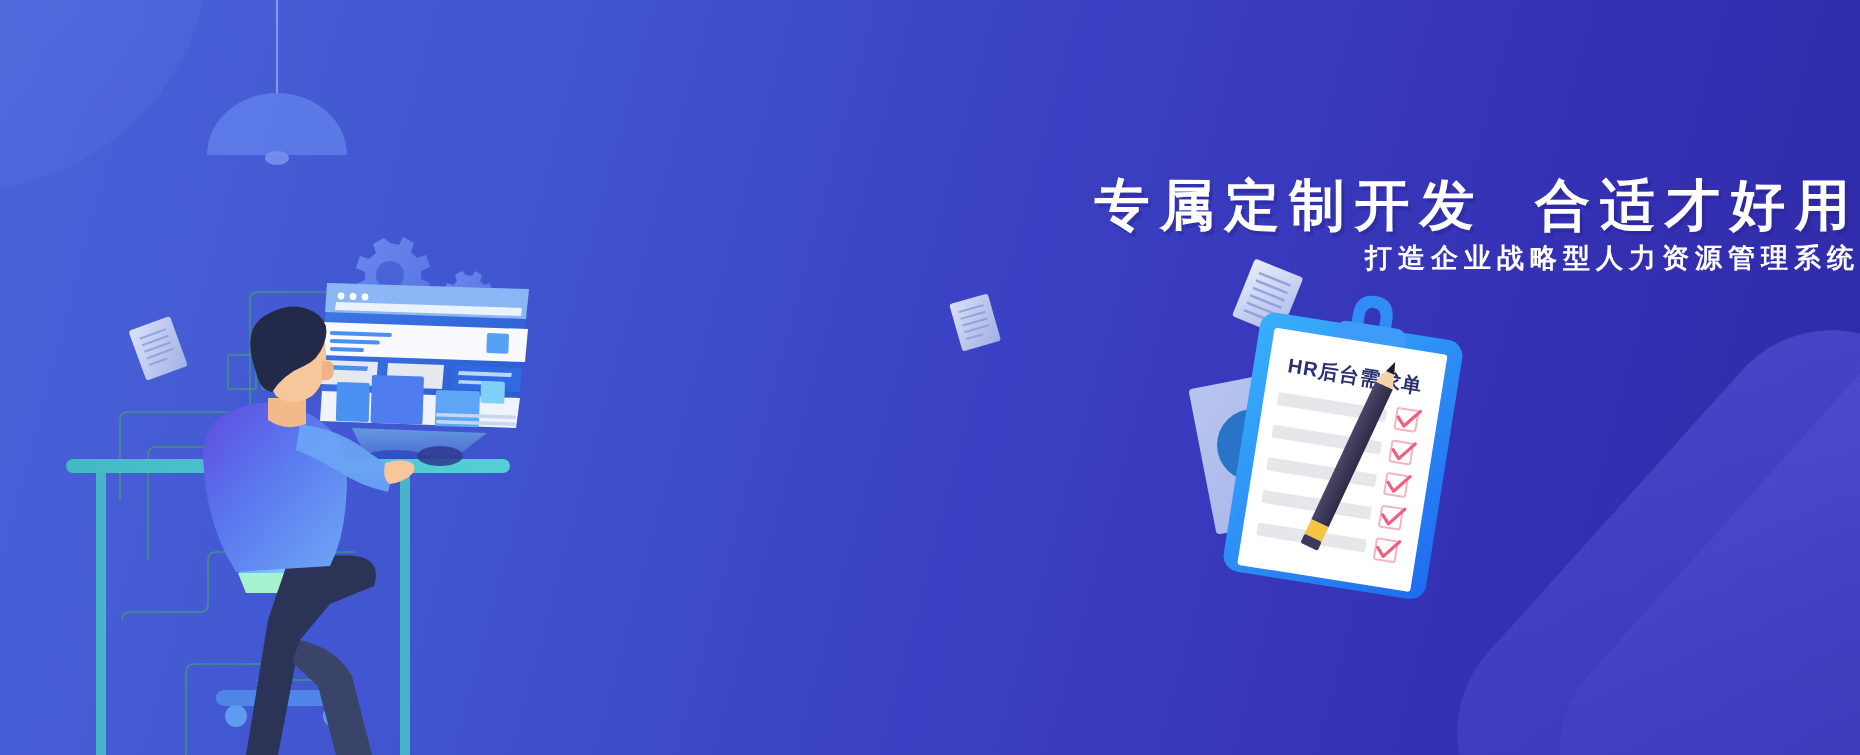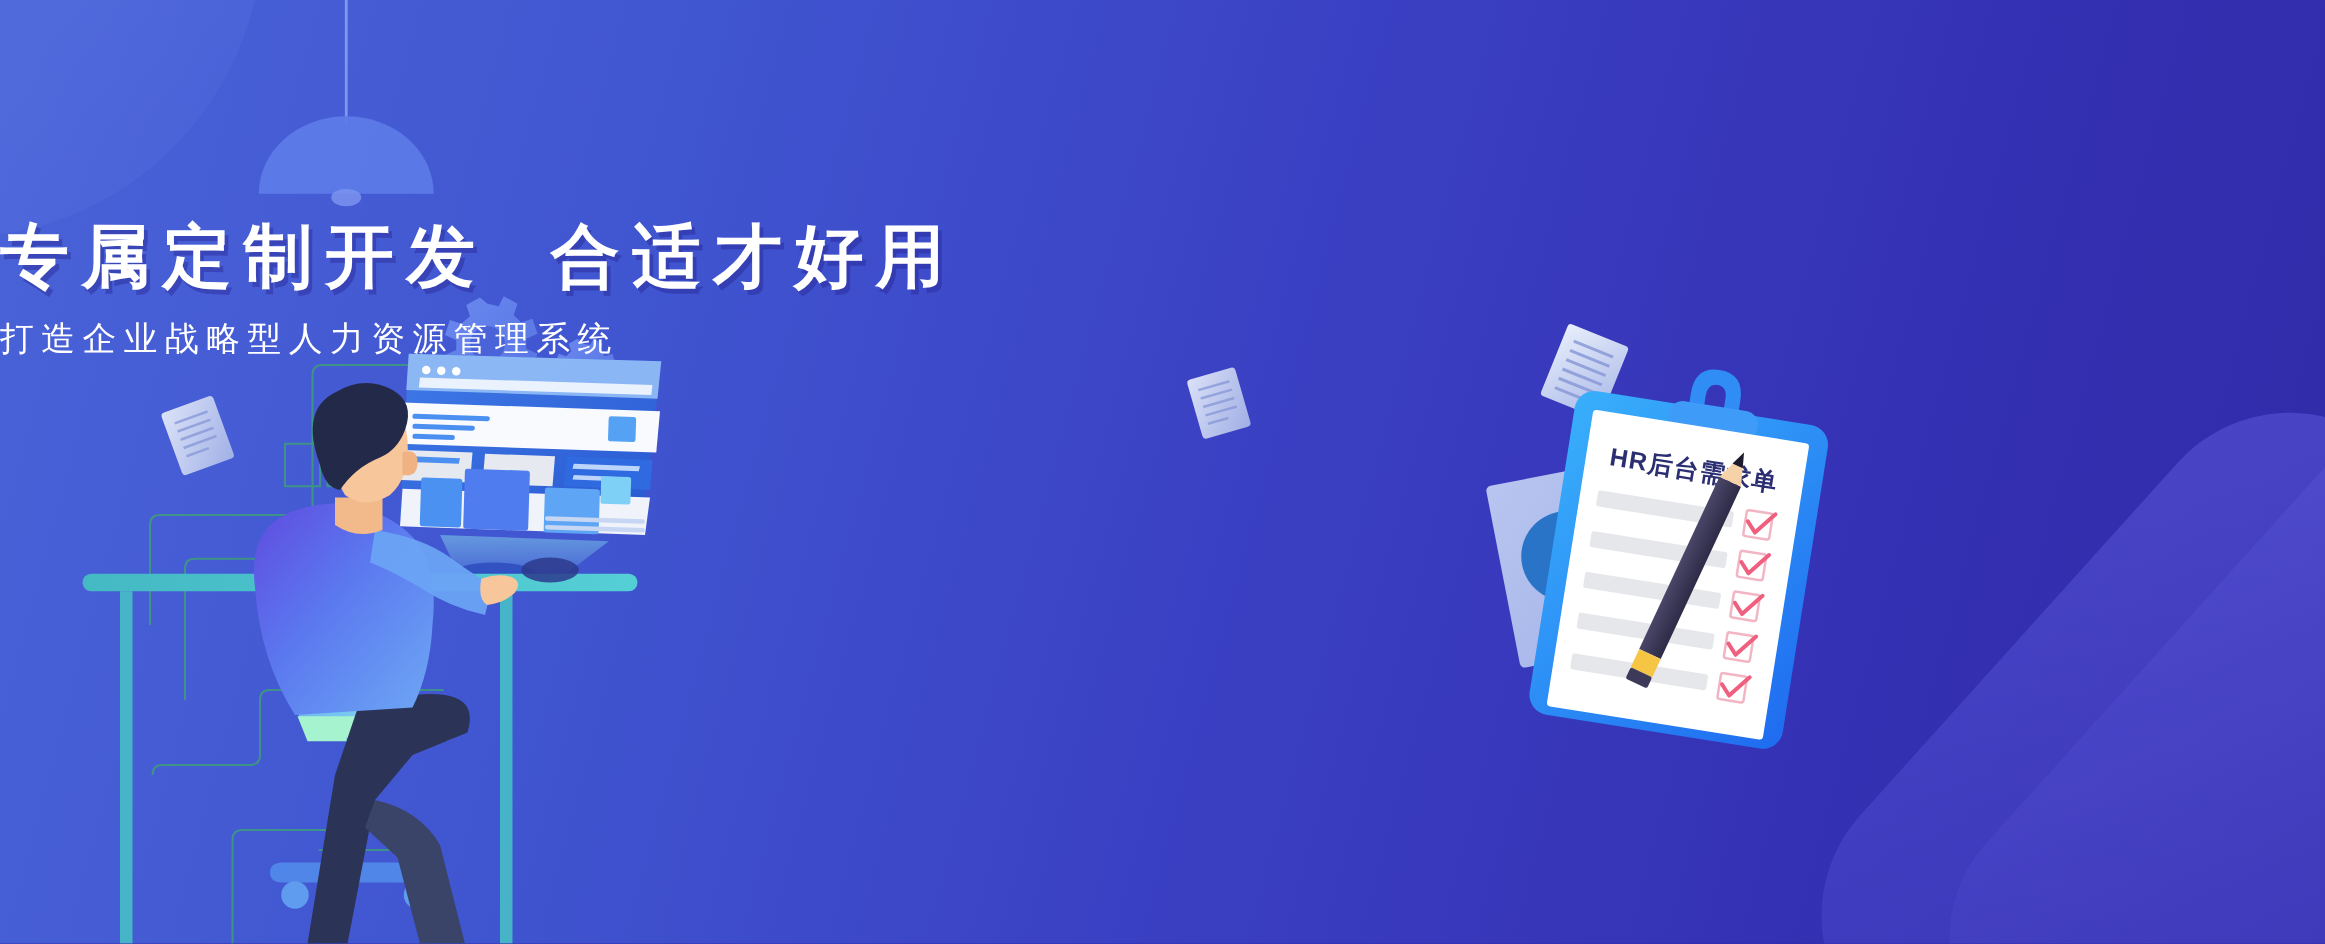--- a/index.html
+++ b/index.html
@@ -16,39 +16,39 @@
     background:linear-gradient(105deg,#4a63d8 0%,#4055d0 28%,#3a3fc2 55%,#3531b4 78%,#2f2aa6 100%);
   }
   .layer { position:absolute; top:0; left:0; width:100%; height:100%; pointer-events:none; }
   svg.layer { display:block; }
 
   
   #copy {
     position:absolute;
     left:0; right:0;
     top:176px;
-    text-align:left;
+    text-align:right;
     z-index:40;
   }
   #title {
     font-size:55px;
     line-height:1.08;
     font-weight:bold;
     color:#ffffff;
     letter-spacing:10px;
     text-shadow:3px 4px 0 rgba(38,32,140,.40);
     white-space:pre;
   }
   #subtitle {
-    margin-top:20px;
+    margin-top:7px;
     font-size:27px;
     line-height:1.2;
     color:#ffffff;
     letter-spacing:6px;
-    font-weight:normal;
+    font-weight:bold;
     white-space:pre;
   }
 </style>
 </head>
 <body>
 
 <div id="banner">
 
   <svg class="layer" viewBox="0 0 1860 755" preserveAspectRatio="none">
     <defs>

